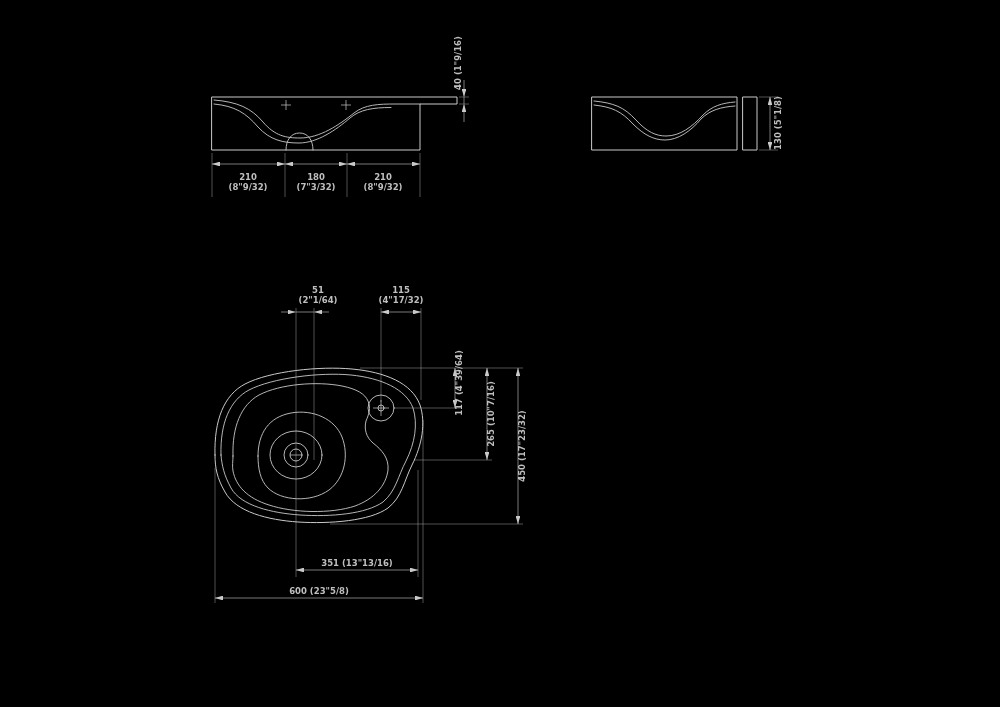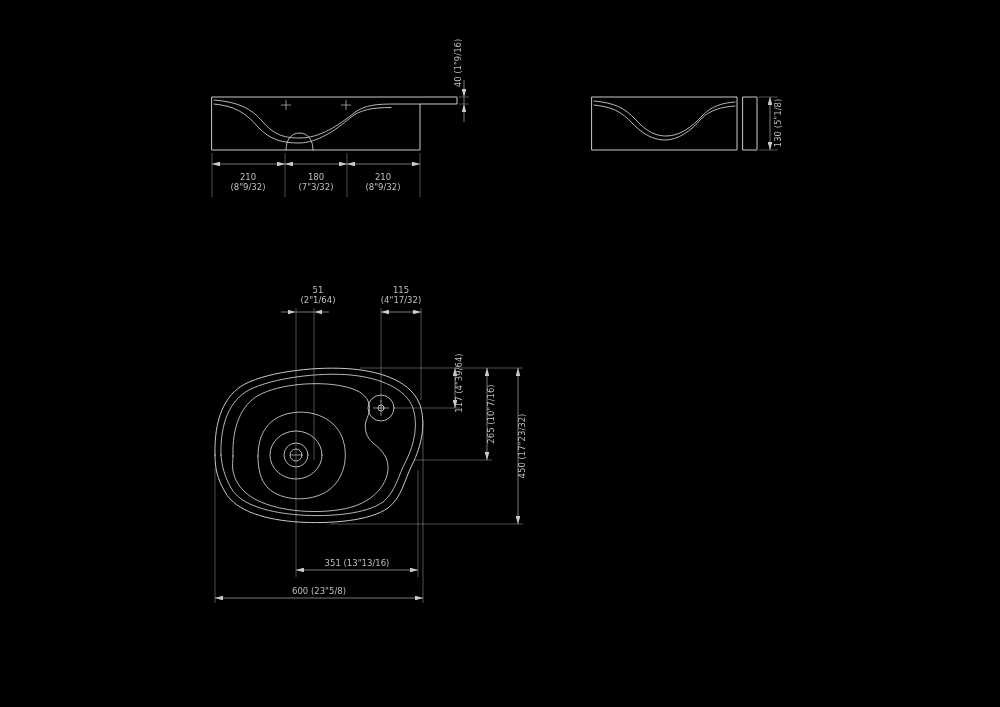--- a/index.html
+++ b/index.html
@@ -2,21 +2,21 @@
 <html style="--bg: #000000; --line: #c9c9c9; --text: #bfbfbf;"><head>
 <meta charset="utf-8">
 <title>Technical Drawing</title>
 <style>
   :root{
     --bg:#000000;
     --line:#c9c9c9;
     --text:#bfbfbf;
   }
   html,body{margin:0;padding:0;background:var(--bg);}
-  .stage{width:1000px;height:707px;background:var(--bg);overflow:hidden;}
+  .stage{width:1000px;height:707px;background:var(--bg);overflow:hidden;font-weight:bold;}
   svg{display:block;}
   .outline{stroke:var(--line);stroke-width:1;fill:none;stroke-linejoin:round;stroke-linecap:round;}
   .contour{stroke:var(--line);stroke-width:.9;fill:none;stroke-linejoin:round;stroke-linecap:round;}
   .ext{stroke:var(--line);stroke-width:.5;opacity:.8;fill:none;}
   .dim{stroke:var(--line);stroke-width:.6;fill:none;}
   .mark{stroke:var(--line);stroke-width:.7;fill:none;}
   text{fill:var(--text);font-family:"DejaVu Sans","Liberation Sans",sans-serif;font-size:8.5px;}
   .lbl{text-anchor:middle;}
 </style>
 </head>

